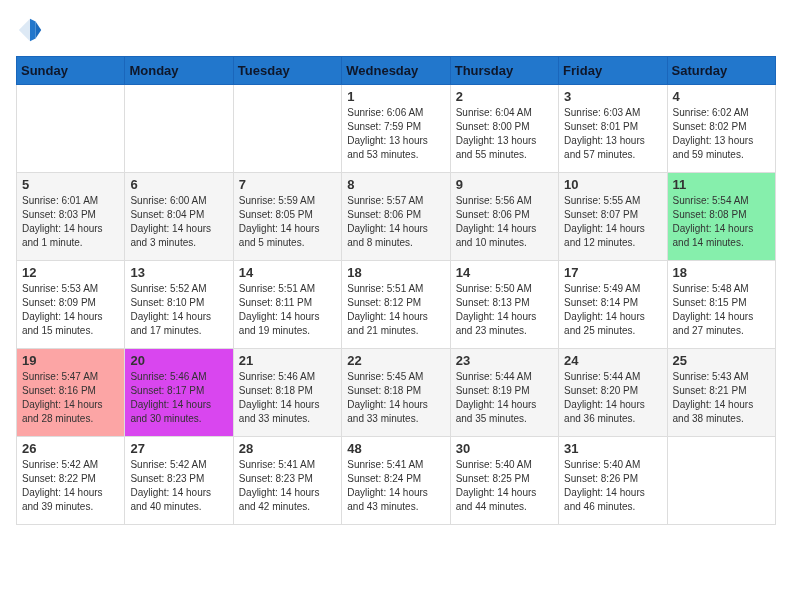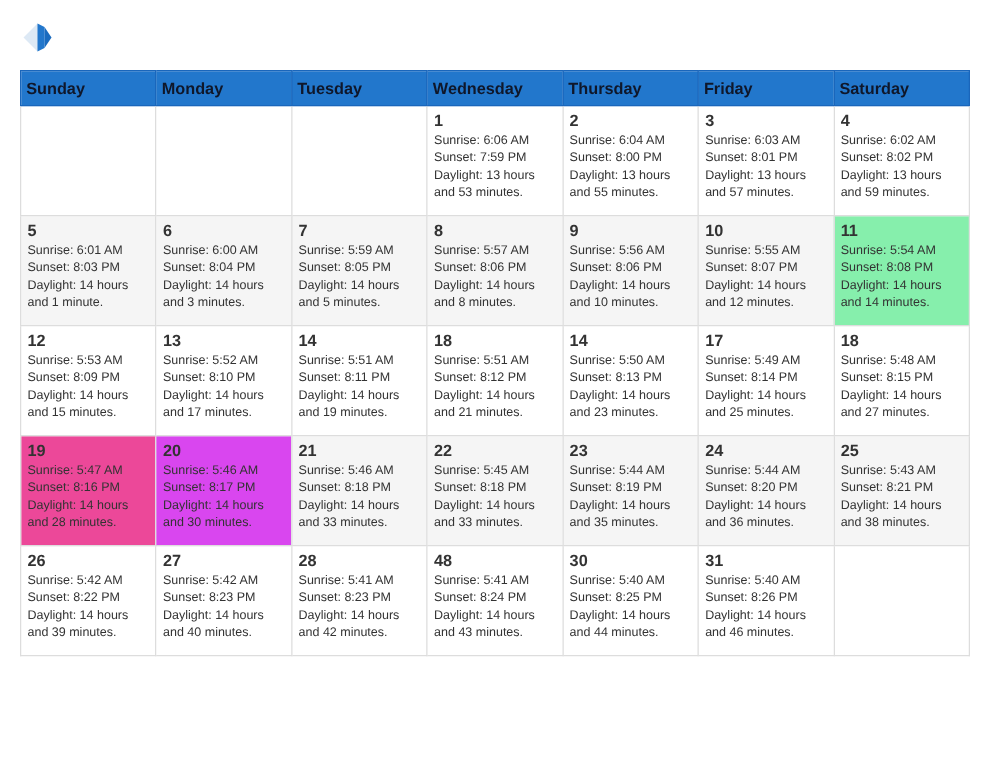--- a/index.html
+++ b/index.html
@@ -187,21 +187,21 @@
         <td>
           <span class="day-number">17</span>
           <div class="day-info">Sunrise: 5:49 AM<br>Sunset: 8:14 PM<br>Daylight: 14 hours and 25 minutes.</div>
         </td>
         <td>
           <span class="day-number">18</span>
           <div class="day-info">Sunrise: 5:48 AM<br>Sunset: 8:15 PM<br>Daylight: 14 hours and 27 minutes.</div>
         </td>
       </tr>
       <tr>
-        <td style="background-color: #ec4899; margin-top: 40px;">
+        <td style="background-color: #fca5a5; margin-top: 40px;">
           <span class="day-number">19</span>
           <div class="day-info">Sunrise: 5:47 AM<br>Sunset: 8:16 PM<br>Daylight: 14 hours and 28 minutes.</div>
         </td>
         <td style="background-color: #d946ef;">
           <span class="day-number">20</span>
           <div class="day-info">Sunrise: 5:46 AM<br>Sunset: 8:17 PM<br>Daylight: 14 hours and 30 minutes.</div>
         </td>
         <td style="background-color: rgb(245, 245, 245);">
           <span class="day-number">21</span>
           <div class="day-info">Sunrise: 5:46 AM<br>Sunset: 8:18 PM<br>Daylight: 14 hours and 33 minutes.</div>

